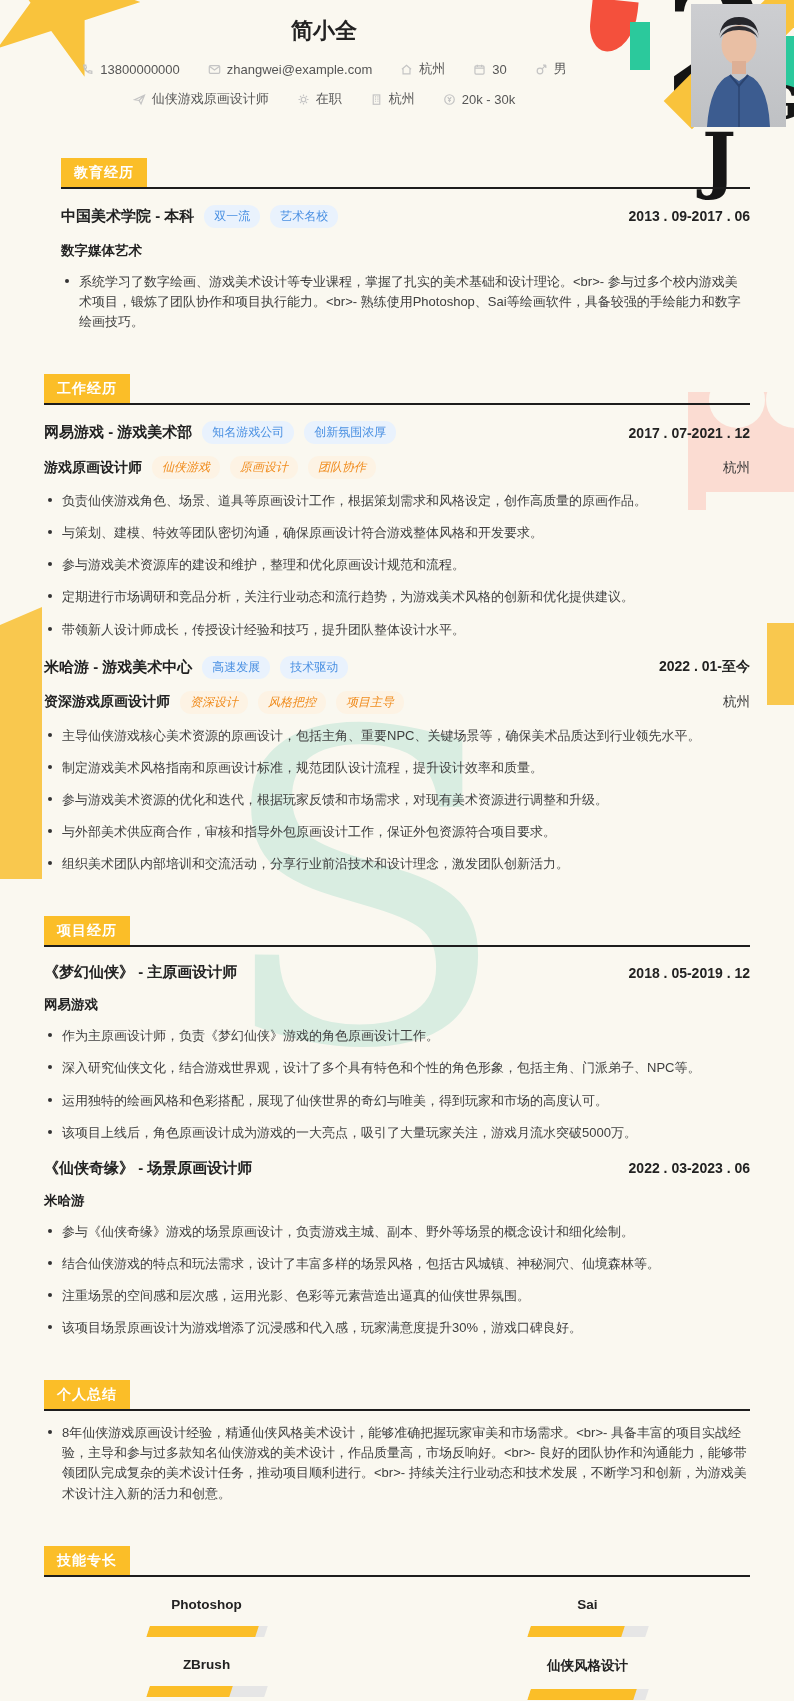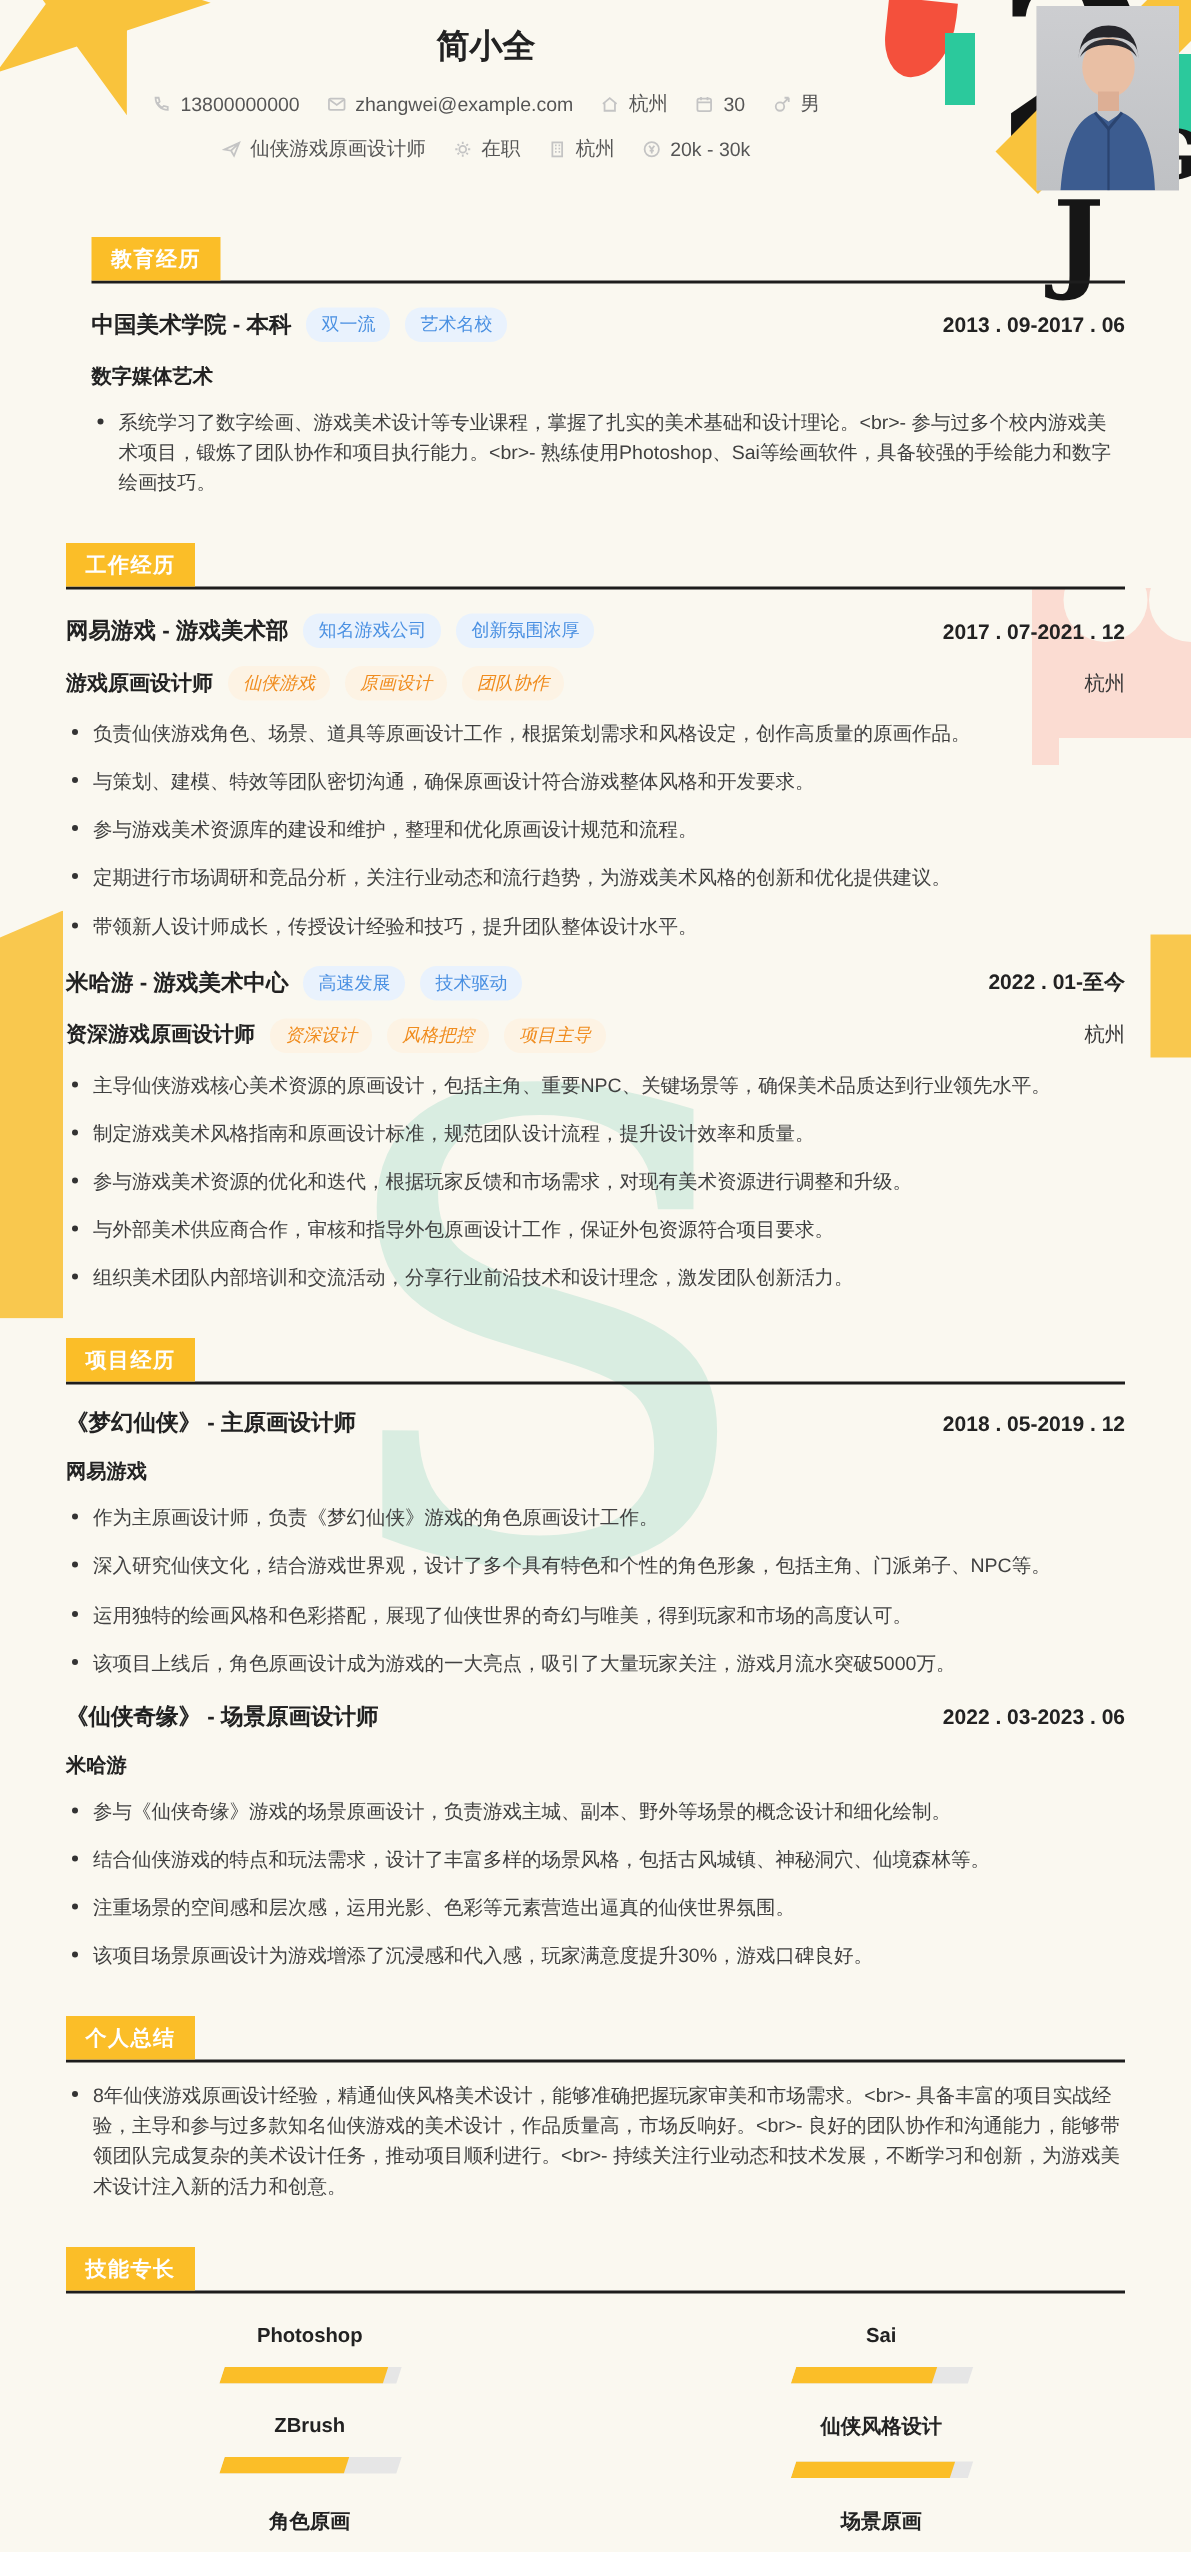--- a/index.html
+++ b/index.html
@@ -34,27 +34,27 @@
   .notch-1{left:709px;top:372px;}
   .notch-2{left:766px;top:372px;}
   .left-band{left:0;top:607px;width:42px;height:272px;background:#F9C84E;clip-path:polygon(0 18px,100% 0,100% 100%,0 100%);}
   .right-rect{left:767px;top:623px;width:27px;height:82px;background:#F9C84E;}
   .letter-S{left:215px;top:688px;font-family:"DejaVu Serif","Liberation Serif",serif;font-size:430px;line-height:0.95;color:#D9EDE1;}
   
   .content{position:relative;z-index:2;padding:0 44px;}
   .header{position:relative;padding-top:16px;}
   .header-main{width:560px;text-align:center;}
   .name{font-size:22px;font-weight:bold;color:var(--ink);margin-bottom:14px;}
-  .contact-row{display:flex;justify-content:center;gap:18px;margin-bottom:12px;font-size:13px;color:#555;align-items:center;text-align:center;}
+  .contact-row{display:flex;justify-content:center;gap:28px;margin-bottom:12px;font-size:13px;color:#555;align-items:center;text-align:center;}
   .contact-item{display:inline-flex;align-items:center;gap:6px;white-space:nowrap;}
   .cicon{display:inline-flex;width:13px;height:13px;}
   .cicon svg{width:13px;height:13px;stroke:#C4C4C4;fill:none;stroke-width:1.1;}
   .photo{position:absolute;top:4px;right:-36px;width:95px;height:123px;overflow:hidden;background:#C9CACC;}
   
-  .section{margin-top:30px;}
+  .section{margin-top:42px;}
   .section.first{margin-top:50px;margin-left:17px;}
   .sec-head{border-bottom:2px solid #1d1d1d;line-height:0;}
   .sec-badge{display:inline-block;background:var(--accent);color:#fff;font-weight:bold;font-size:14px;letter-spacing:1px;padding:6px 13px;line-height:1.2;}
   .hrow{display:flex;justify-content:space-between;align-items:center;margin-top:16px;}
   .hrow-left{display:flex;align-items:center;gap:10px;flex-wrap:wrap;}
   .h-bold{font-size:15px;font-weight:bold;color:var(--ink);}
   .h-semi{font-size:14px;font-weight:bold;color:var(--ink);}
   .h-date{font-size:14px;font-weight:bold;color:var(--ink);white-space:nowrap;text-align:center;}
   .h-loc{font-size:13.5px;color:#333;}
   .tag{font-size:12px;padding:3px 10px;border-radius:11px;white-space:nowrap;}

